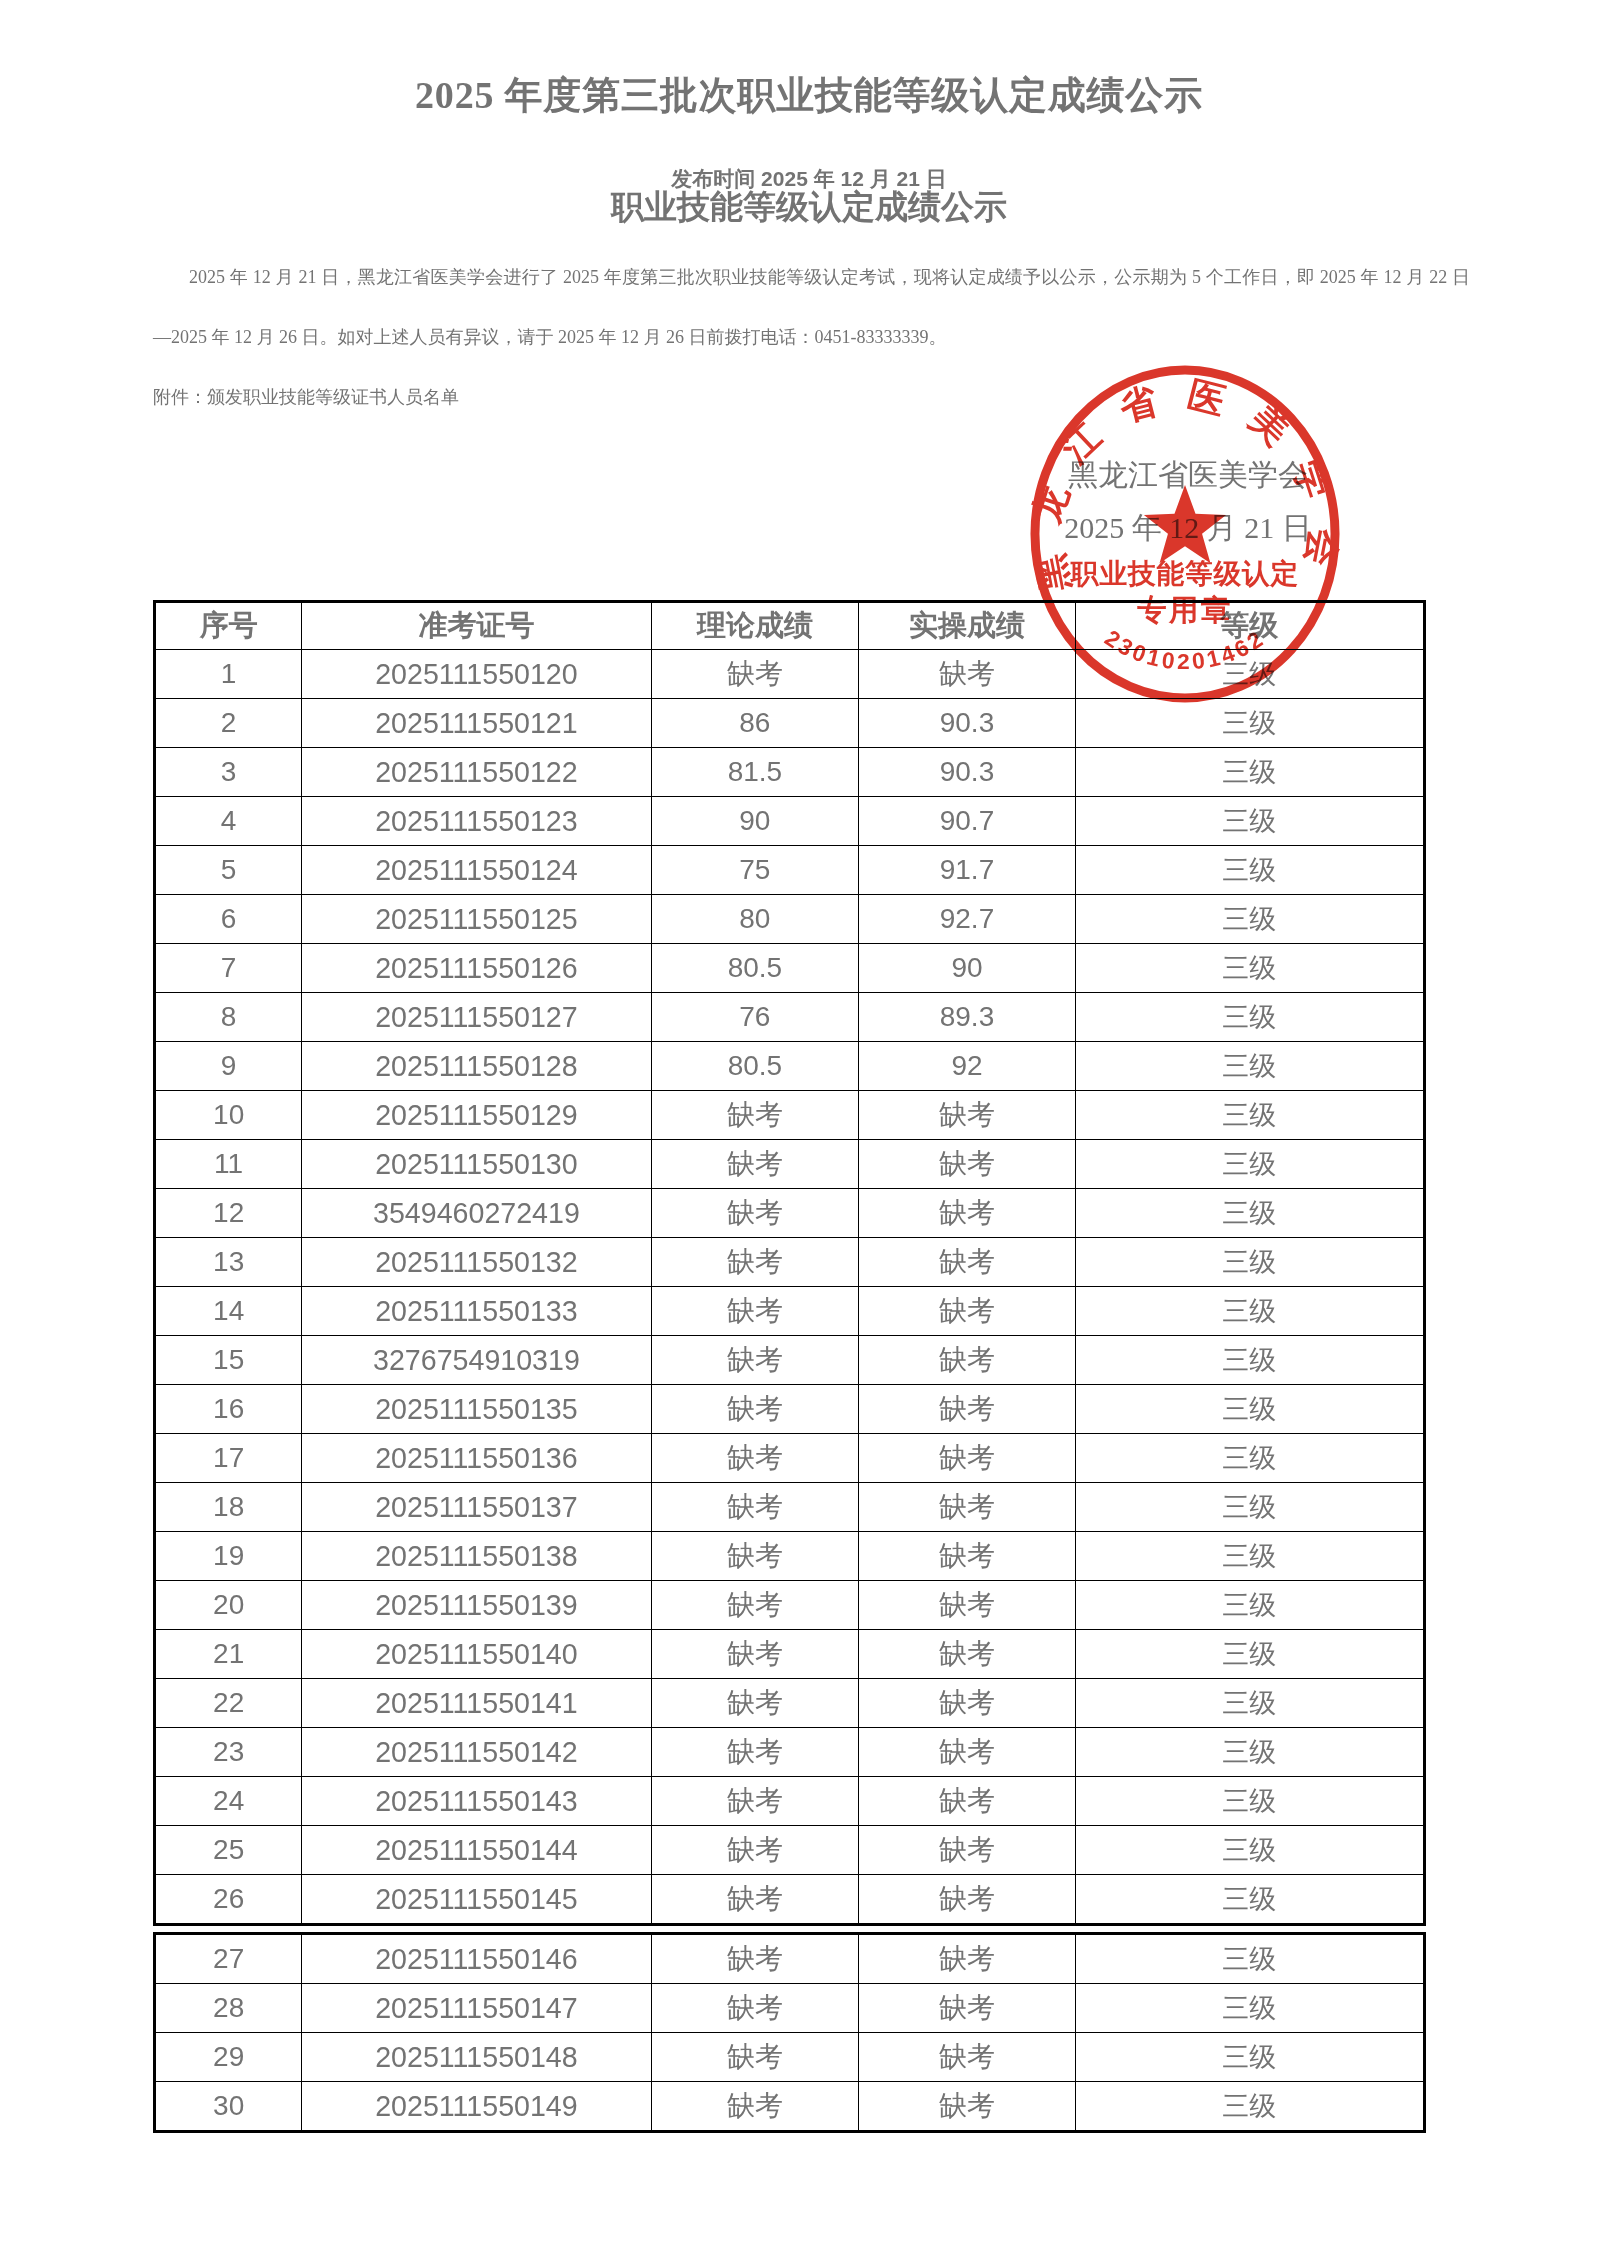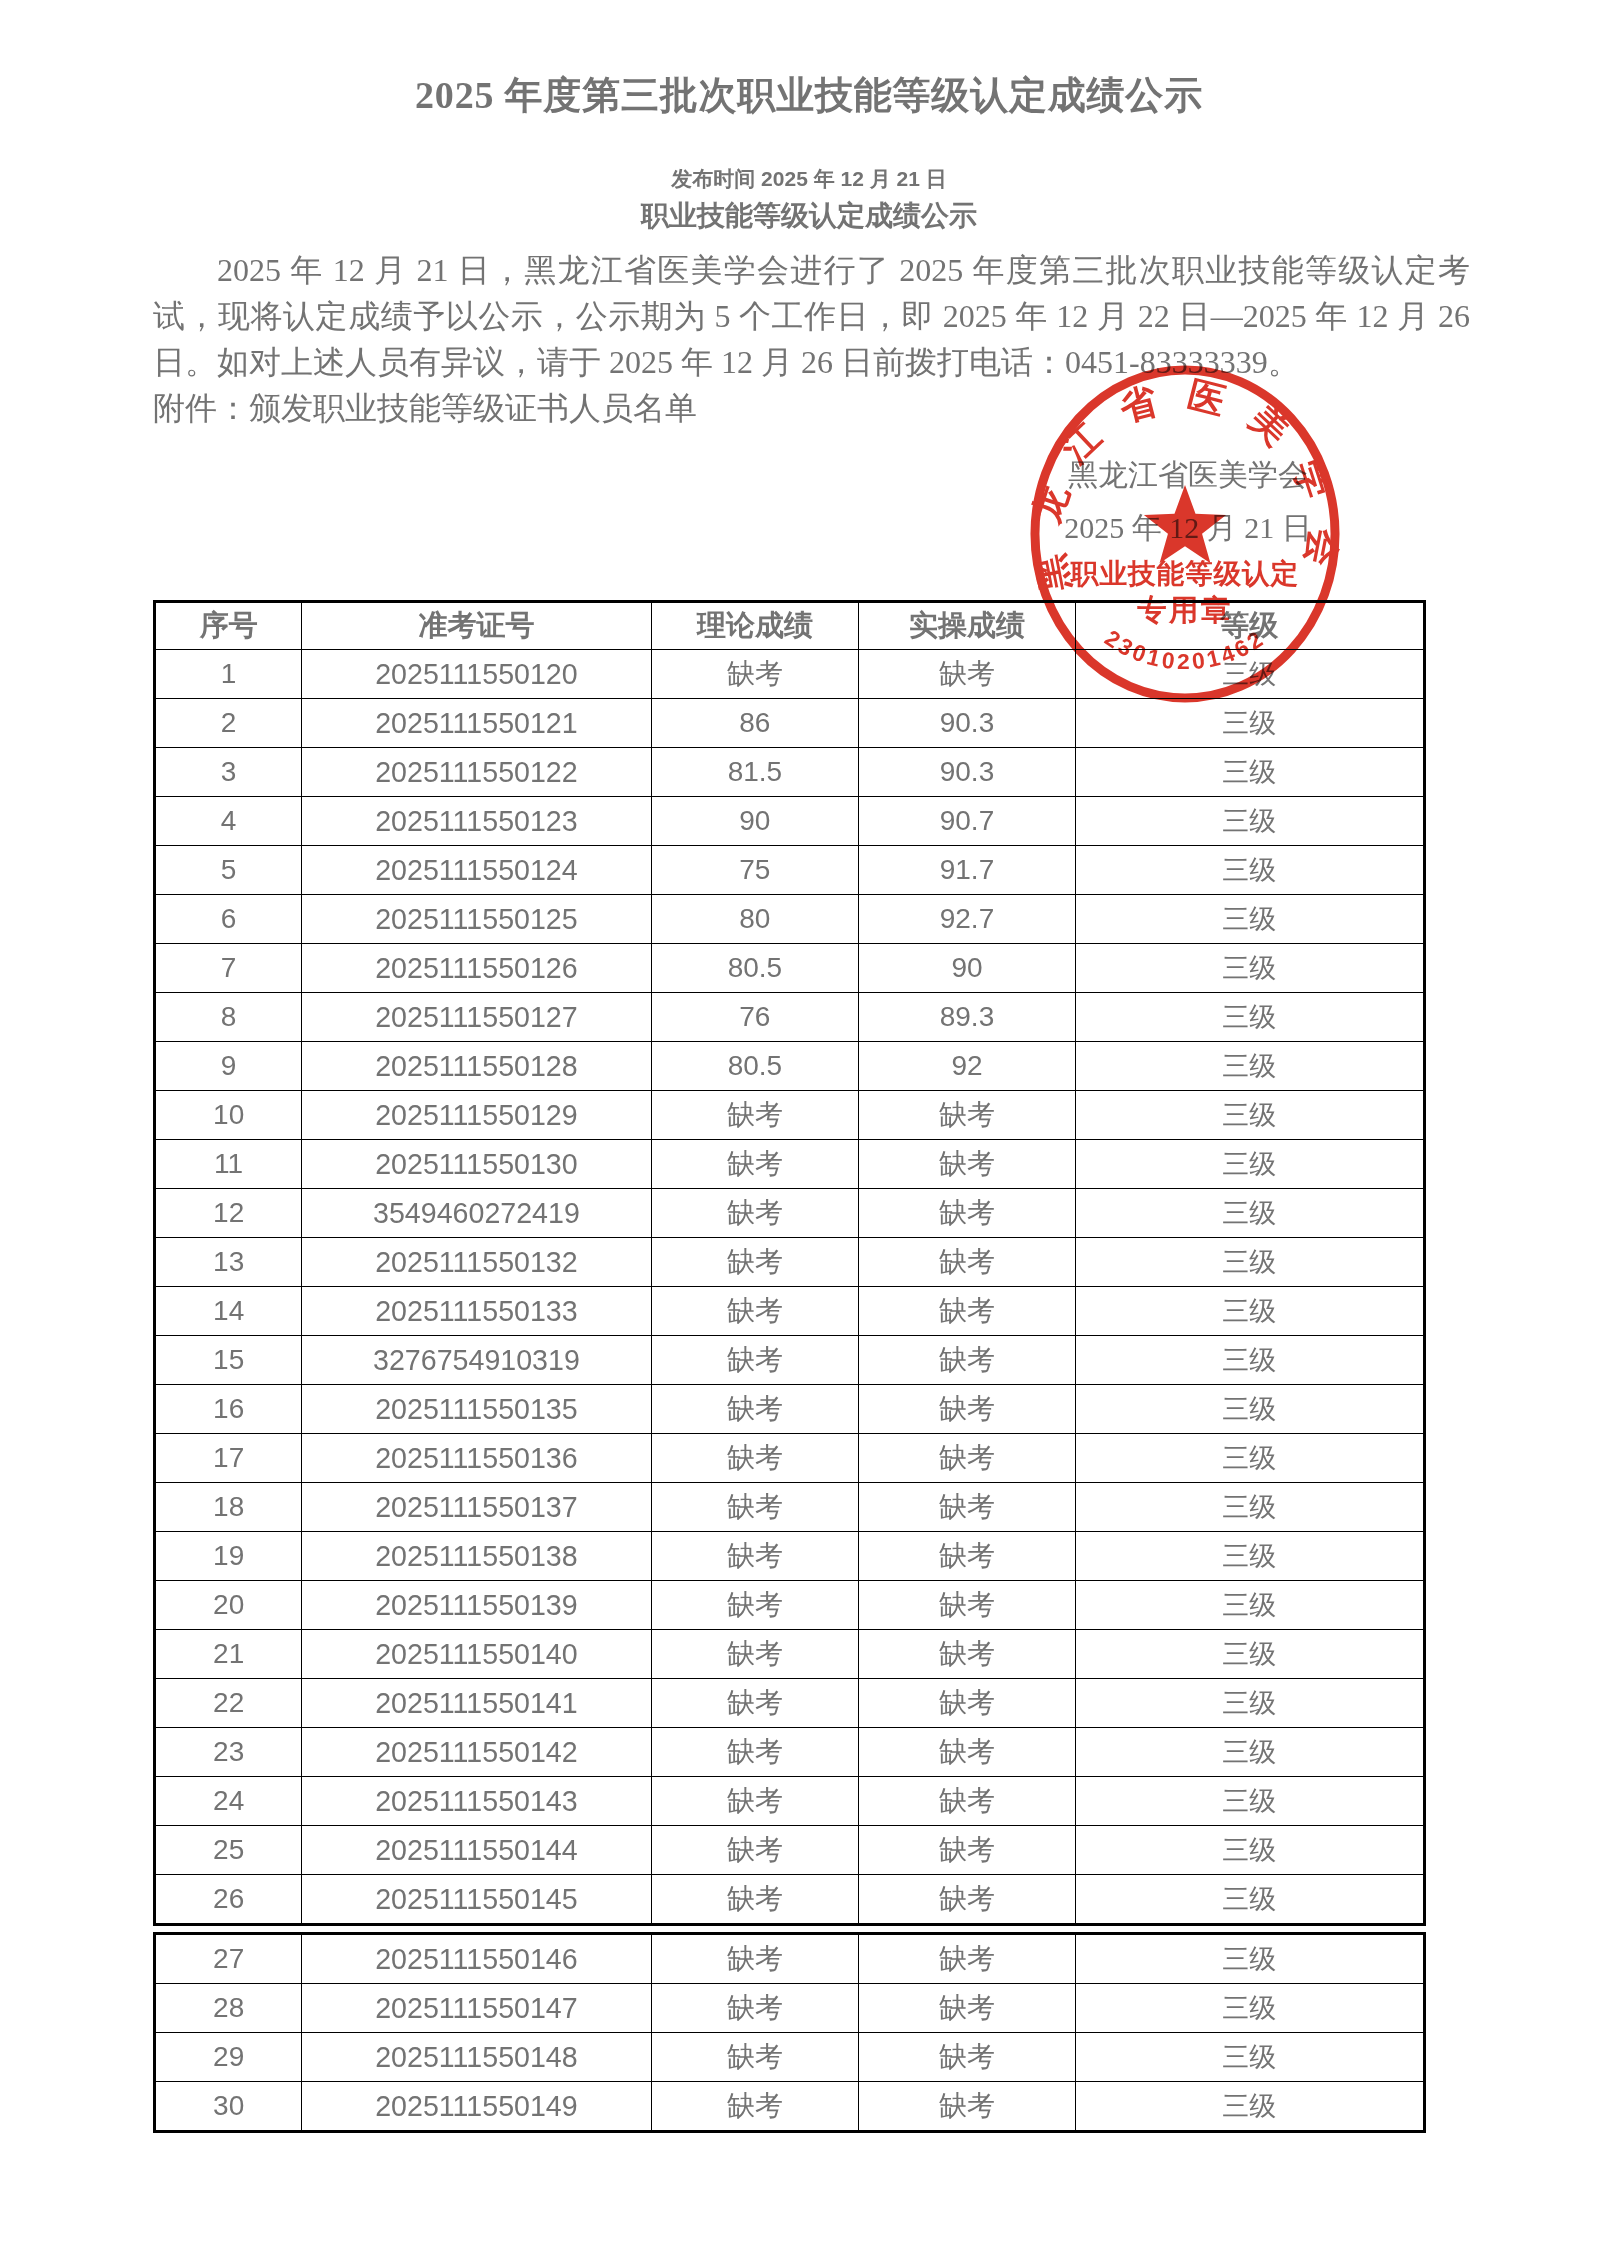--- a/index.html
+++ b/index.html
@@ -4,23 +4,23 @@
 <style>
   html,body { margin:0; padding:0; background:#888; }
   .page {
     position:relative; width:1618px; height:2261px; background:#ffffff;
     margin:0 auto; overflow:hidden;
     font-family:"Liberation Serif", serif; color:#737373;
   }
   .centered { position:absolute; left:0; width:100%; text-align:center; margin:0; }
   .doc-title { top:70px; font-size:38px; font-weight:bold; font-family:"Liberation Serif", serif; letter-spacing:0.8px; }
   .pub-time  { top:165px; font-size:21px; font-weight:700; font-family:"Liberation Sans", sans-serif; }
-  .subtitle  { top:197px; font-size:28px; font-weight:bold; font-family:"Liberation Sans", sans-serif; }
+  .subtitle  { top:185px; font-size:33px; font-weight:bold; font-family:"Liberation Sans", sans-serif; }
   .body-block { position:absolute; left:153px; right:148px; top:247px; }
-  .body-block p { margin:0; font-size:32px; line-height:46px; text-align:justify; }
+  .body-block p { margin:0; font-size:18px; line-height:60px; text-align:justify; }
   .para-main { text-indent:2em; }
   .attach-line { margin-top:0; }
   .sign-org, .sign-date {
     position:absolute; left:1021px; width:334px; text-align:center;
     font-size:30px; line-height:34px;
   }
   .sign-org { top:458px; }
   .sign-date { top:511px; }
 
   .table-wrap { position:absolute; left:153px; top:600px; width:1273px; }

